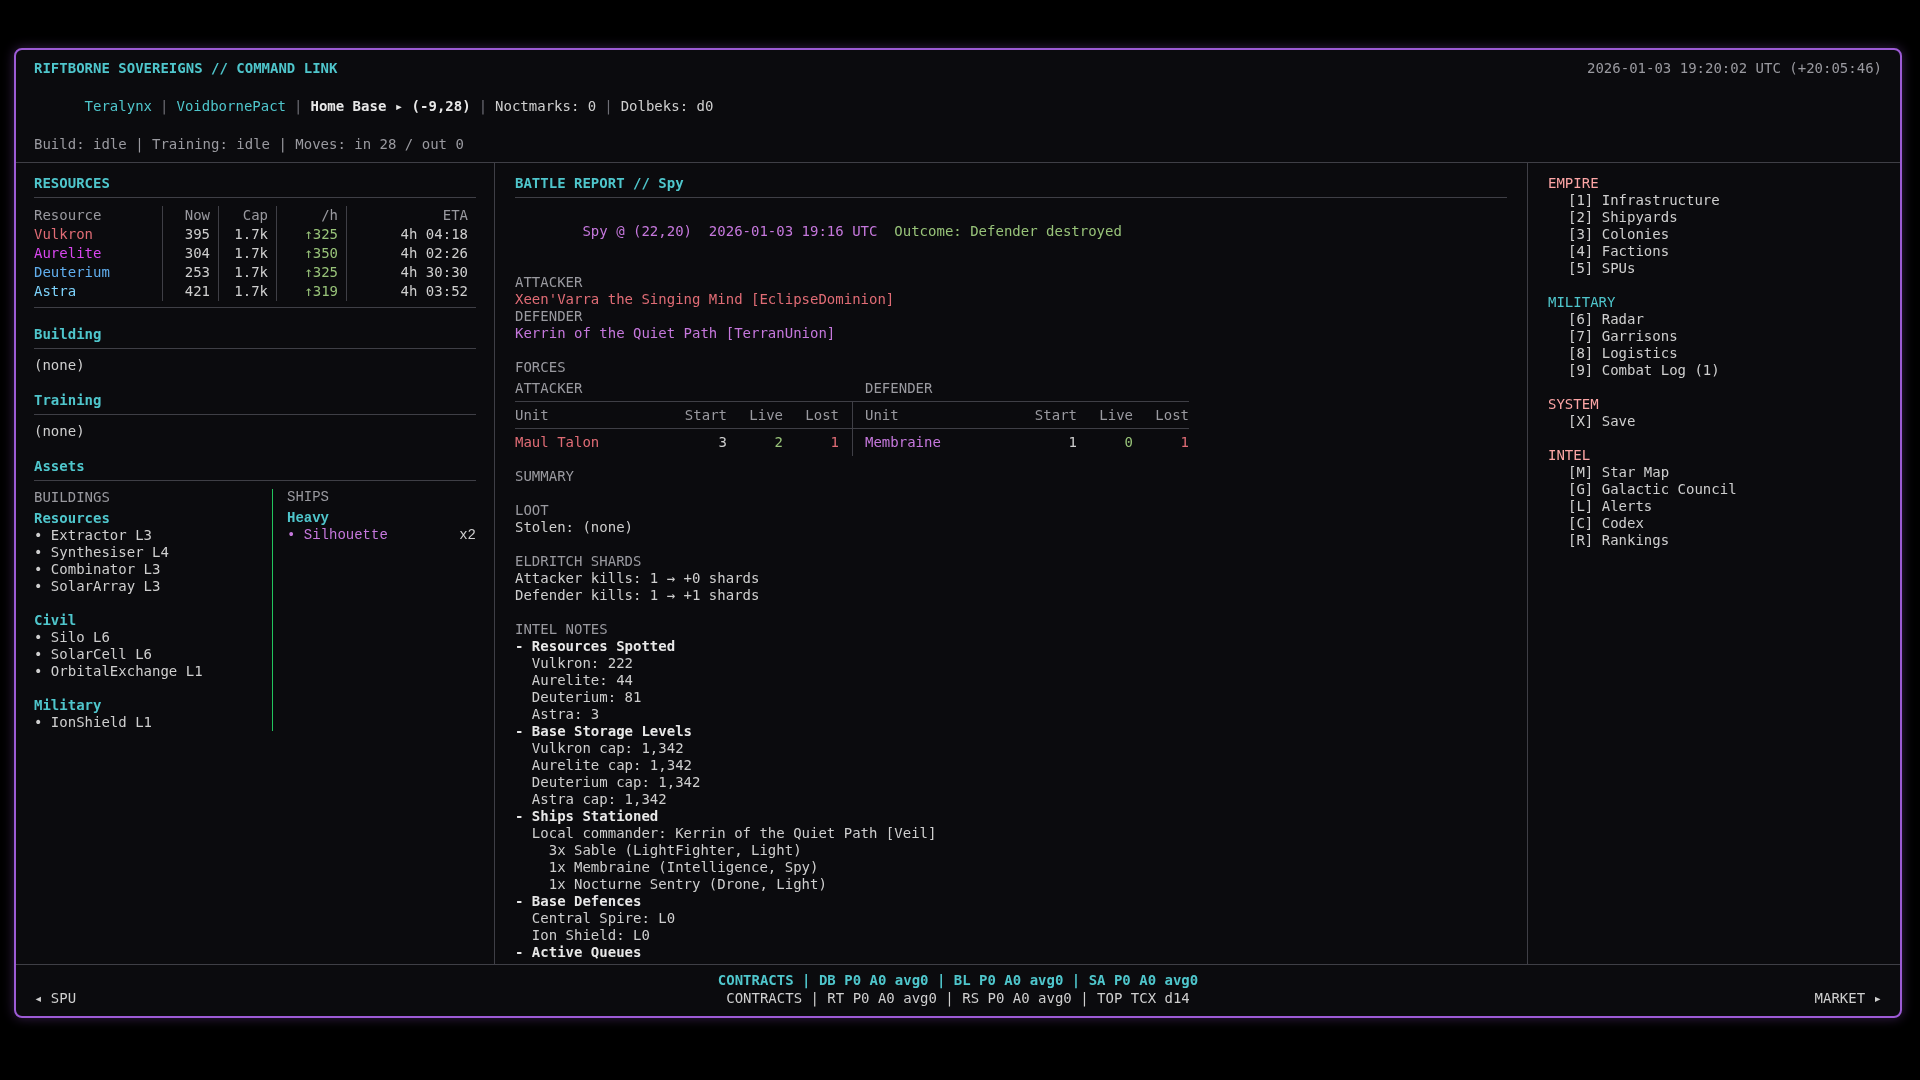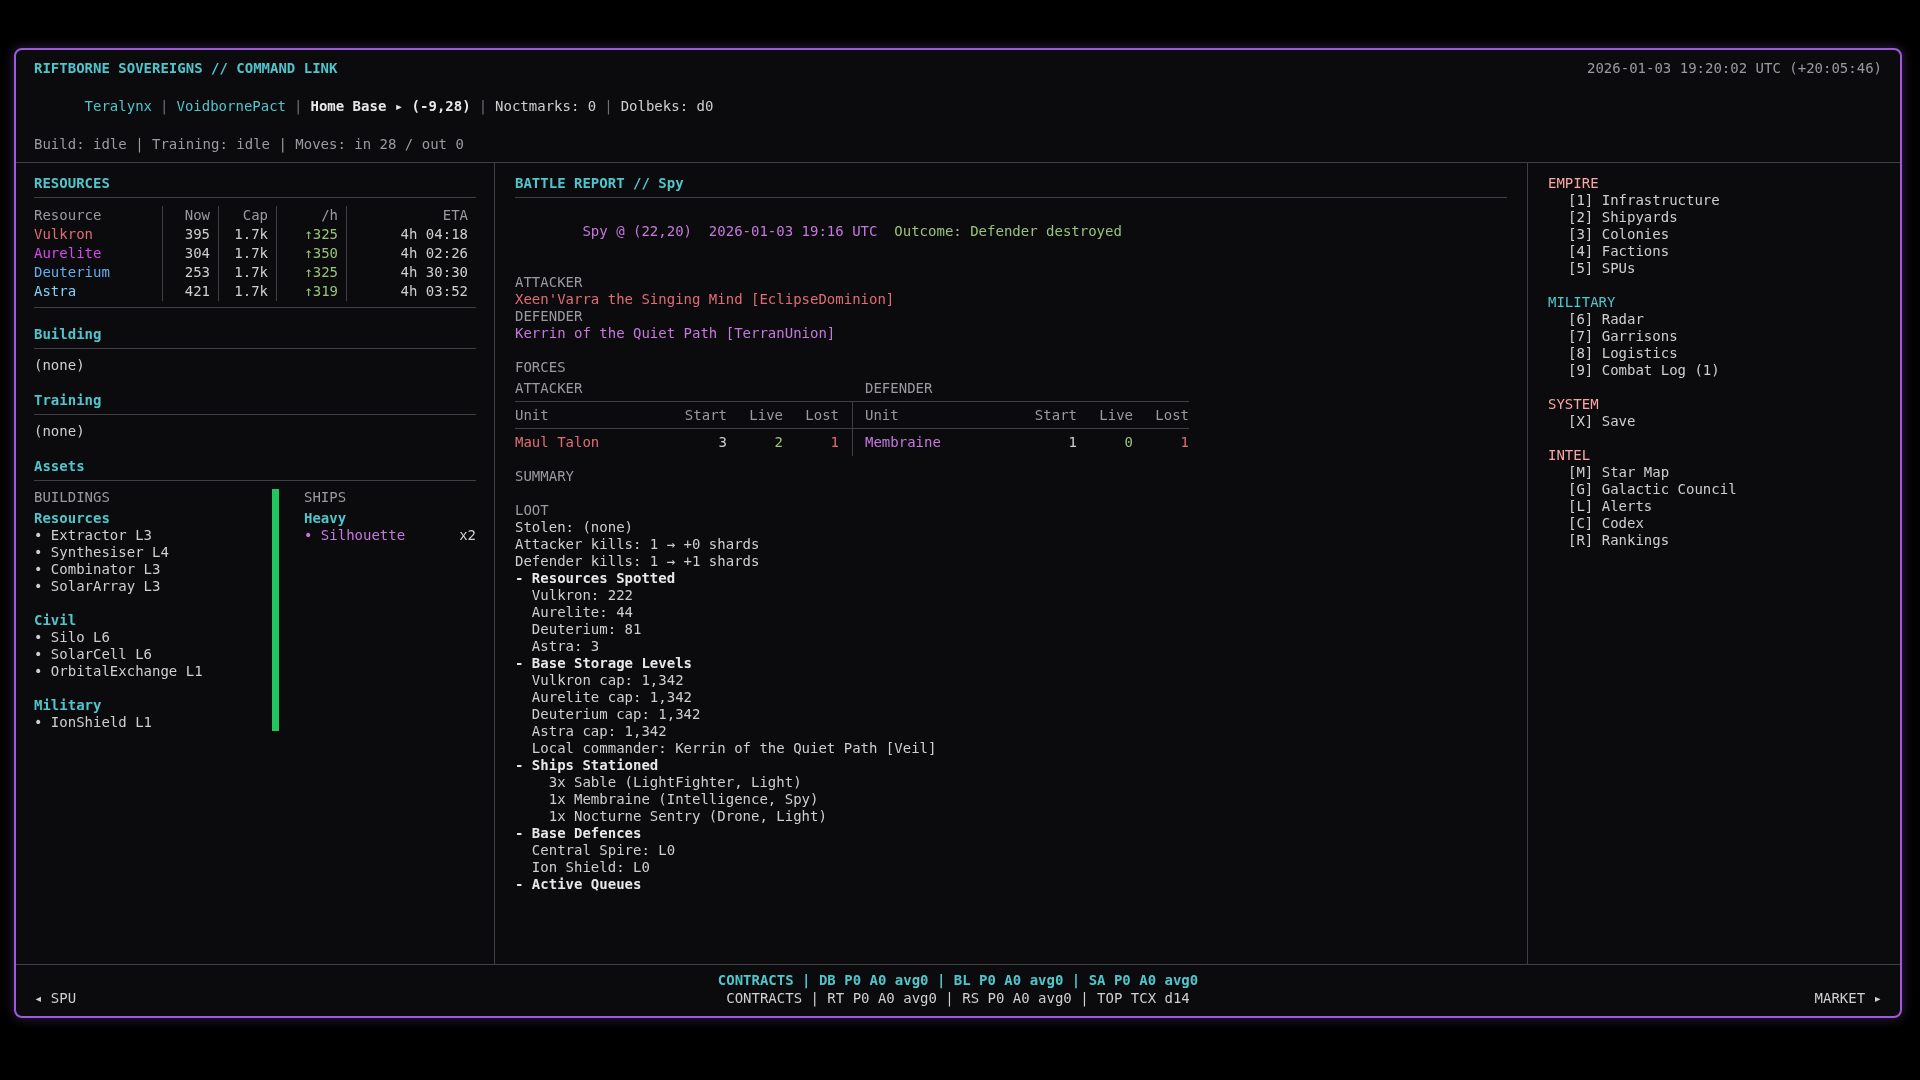--- a/index.html
+++ b/index.html
@@ -59,21 +59,21 @@
 
   
   .res-row { display: grid; grid-template-columns: 128px 56px 58px 70px 1fr; }
   .rc { padding: 1px 6px 1px 0; white-space: pre; }
   .rc.num { text-align: right; padding: 1px 8px; border-left: 1px solid #3f3f46; }
   .res-bottom { border-top: 1px solid #3f3f46; margin-top: 6px; }
 
   
   .assets-cols { display: flex; margin-top: 6px; align-items: stretch; }
   .bcol { width: 238px; flex: none; }
-  .scol { flex: 1; border-left: 7px solid #22c55e; padding-left: 25px; }
+  .scol { flex: 1; border-left: 1px solid #22c55e; padding-left: 14px; font-family: Liberation Mono, monospace; }
   .col-label { margin-bottom: 4px; }
   .group + .group { margin-top: 17px; }
   .grp-title { font-weight: bold; }
   .grp-item { white-space: pre; }
   .ship-row { display: flex; justify-content: space-between; }
 
   
   .headline { margin-top: 8px; white-space: pre; }
   .lbl { color: #9a9aa0; margin-top: 17px; }
   .lbl.tight { margin-top: 0; }
@@ -261,36 +261,38 @@
           <span class="num t-green">0</span>
           <span class="num t-red">1</span>
         </div>
       </div>
 
       <div class="lbl">SUMMARY</div>
 
       <div class="lbl">LOOT</div>
       <div class="rline t-text">Stolen: (none)</div>
 
+      <div class="lbl">ELDRITCH SHARDS</div>
       <div class="rline t-text">Attacker kills: 1 → +0 shards</div>
       <div class="rline t-text">Defender kills: 1 → +1 shards</div>
 
+      <div class="lbl">INTEL NOTES</div>
       <div>
         <div class="iline ihead">- Resources Spotted</div>
         <div class="iline t-text">  Vulkron: 222</div>
         <div class="iline t-text">  Aurelite: 44</div>
         <div class="iline t-text">  Deuterium: 81</div>
         <div class="iline t-text">  Astra: 3</div>
         <div class="iline ihead">- Base Storage Levels</div>
         <div class="iline t-text">  Vulkron cap: 1,342</div>
         <div class="iline t-text">  Aurelite cap: 1,342</div>
         <div class="iline t-text">  Deuterium cap: 1,342</div>
         <div class="iline t-text">  Astra cap: 1,342</div>
+        <div class="iline ihead">- Ships Stationed</div>
         <div class="iline t-text">  Local commander: Kerrin of the Quiet Path [Veil]</div>
-        <div class="iline ihead">- Ships Stationed</div>
         <div class="iline t-text">    3x Sable (LightFighter, Light)</div>
         <div class="iline t-text">    1x Membraine (Intelligence, Spy)</div>
         <div class="iline t-text">    1x Nocturne Sentry (Drone, Light)</div>
         <div class="iline ihead">- Base Defences</div>
         <div class="iline t-text">  Central Spire: L0</div>
         <div class="iline t-text">  Ion Shield: L0</div>
         <div class="iline ihead">- Active Queues</div>
 
       </div>
     </section>

